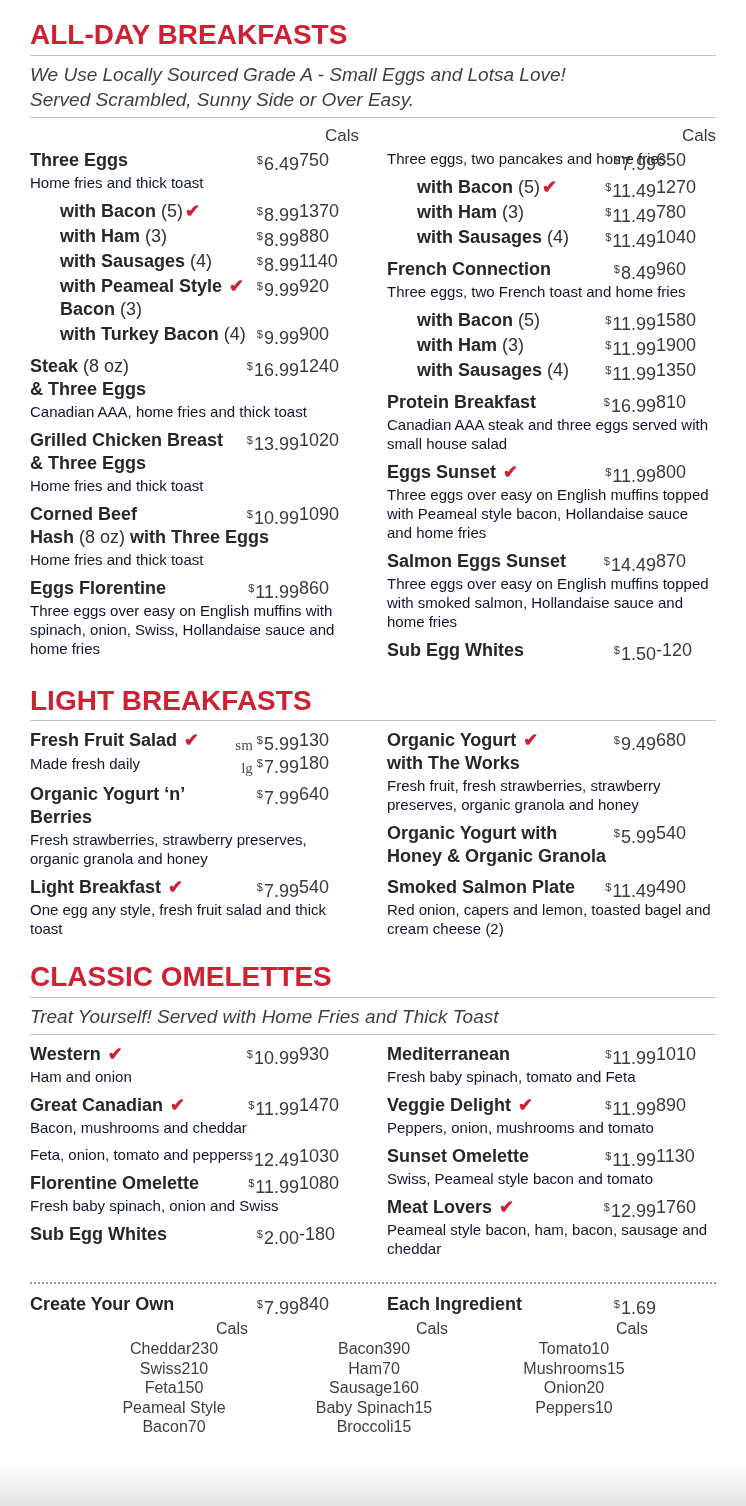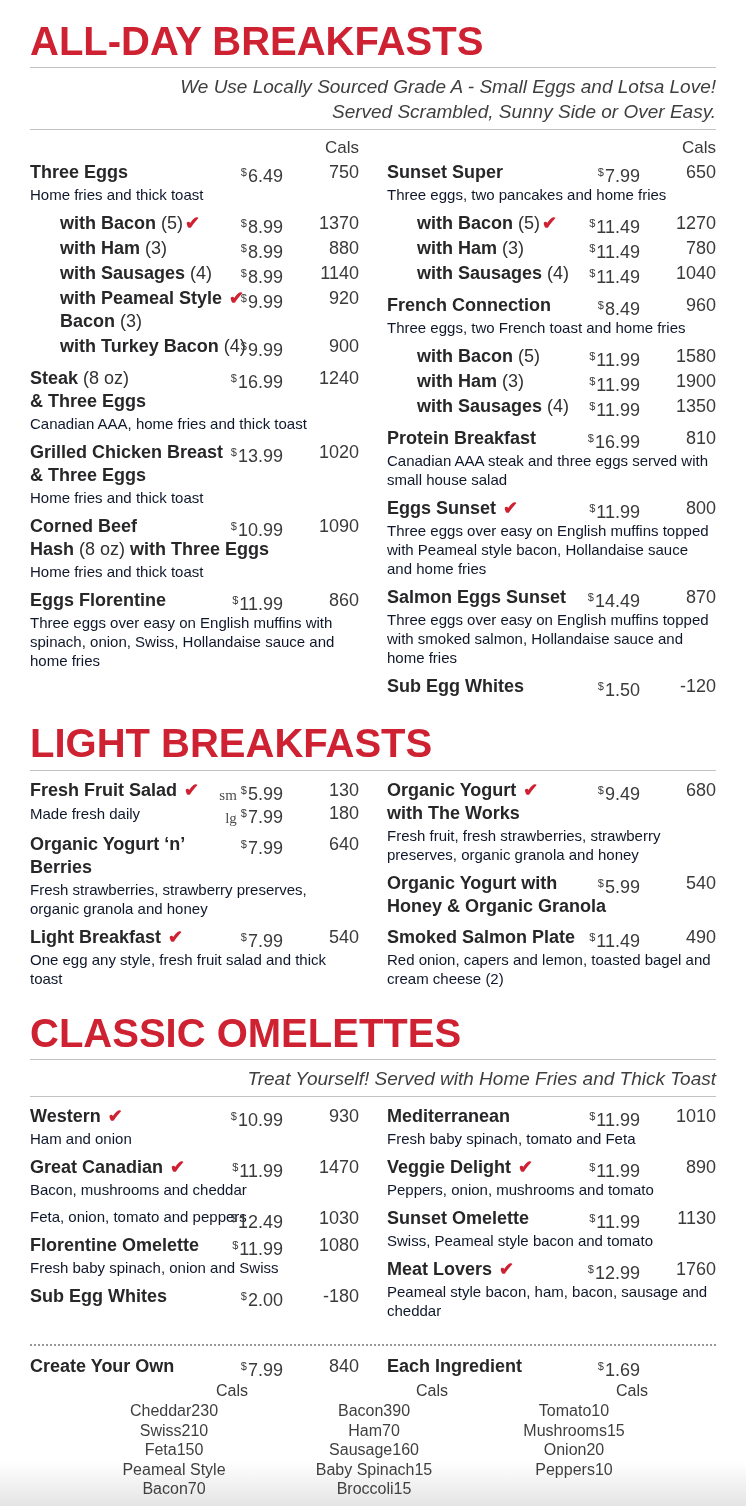--- a/index.html
+++ b/index.html
@@ -5,45 +5,45 @@
   :root { --red:#ce2132; }
   html,body{margin:0;padding:0;}
   body{
     width:746px;height:1506px;background:#ffffff;overflow:hidden;position:relative;
     font-family:"Liberation Sans", sans-serif;color:#2a2a2c;
     -webkit-font-smoothing:antialiased;
   }
   .page{padding:20px 30px 0;position:relative;z-index:1;}
   .menu-section{margin-bottom:16px;}
   .section-title{
-    color:var(--red);font-size:40px;font-weight:700;line-height:1.06;
+    color:var(--red);font-size:28px;font-weight:700;line-height:1.06;
     margin:0 0 5px;letter-spacing:0;
   }
   .rule{border-top:1.5px solid #c0c2c4;height:0;}
   .taglines{margin:6px 0 5px;}
   .tagline{
-    text-align:right;font-style:italic;font-size:19px;line-height:25px;color:#3f3f41;
+    text-align:left;font-style:italic;font-size:19px;line-height:25px;color:#3f3f41;
   }
   .columns{display:grid;grid-template-columns:1fr 1fr;column-gap:28px;margin-top:8px;}
   .col{min-width:0;}
   .cals-head{
     text-align:right;font-size:17px;line-height:20px;color:#3a3a3c;margin-bottom:3px;
   }
   .item{position:relative;margin-bottom:8px;}
   .item.sub{margin-left:30px;margin-bottom:2px;}
   .item.after-group{margin-top:9px;}
   .name{font-size:18px;line-height:23px;font-weight:700;color:#272729;}
   .name .reg{font-weight:400;color:#313133;}
   .check{color:var(--red);font-weight:700;margin-left:2px;}
   .price{
-    position:absolute;top:0;right:76px;text-align:center;white-space:nowrap;
+    position:absolute;top:0;right:60px;text-align:center;white-space:nowrap;
     font-size:18px;line-height:23px;font-weight:400;color:#3a3a3c;
   }
   .cals{
-    position:absolute;top:0;right:0;width:60px;text-align:right;
+    position:absolute;top:0;right:0;width:60px;text-align:left;
     font-size:18px;line-height:23px;font-weight:400;color:#3a3a3c;
   }
   .cur{font-size:11px;vertical-align:6px;margin-right:1px;}
   .prefix{font-size:15px;color:#4c4d4f;margin-right:4px;font-family:Liberation Serif, serif;}
   .desc{font-size:15px;line-height:19px;font-weight:400;color:#0f172a;margin-top:1px;}
   .second{position:relative;height:23px;}
   .second .desc{display:inline;line-height:23px;}
   
   .dotted{border-top:2px dotted #98989a;height:0;margin:10px 0 9px;}
   .custom-head{display:grid;grid-template-columns:1fr 1fr;column-gap:28px;}
@@ -126,21 +126,20 @@
             <div class="item">
               <div class="name"><span class="bld">Eggs Florentine</span></div>
               <div class="price"><span class="cur">$</span><span class="amt">11.99</span></div>
               <div class="cals">860</div>
               <div class="desc">Three eggs over easy on English muffins with spinach, onion, Swiss, Hollandaise sauce and home fries</div>
             </div>
           </div>
           <div class="col">
             <div class="cals-head">Cals</div>
             <div class="item">
-              <div class="name"><span class="bld">Sunset Super</span></div>
               <div class="price"><span class="cur">$</span><span class="amt">7.99</span></div>
               <div class="cals">650</div>
               <div class="desc">Three eggs, two pancakes and home fries</div>
             </div>
             <div class="item sub">
               <div class="name"><span class="bld">with Bacon </span><span class="reg">(5)</span><span class="check">✔</span></div>
               <div class="price"><span class="cur">$</span><span class="amt">11.49</span></div>
               <div class="cals">1270</div>
             </div>
             <div class="item sub">

